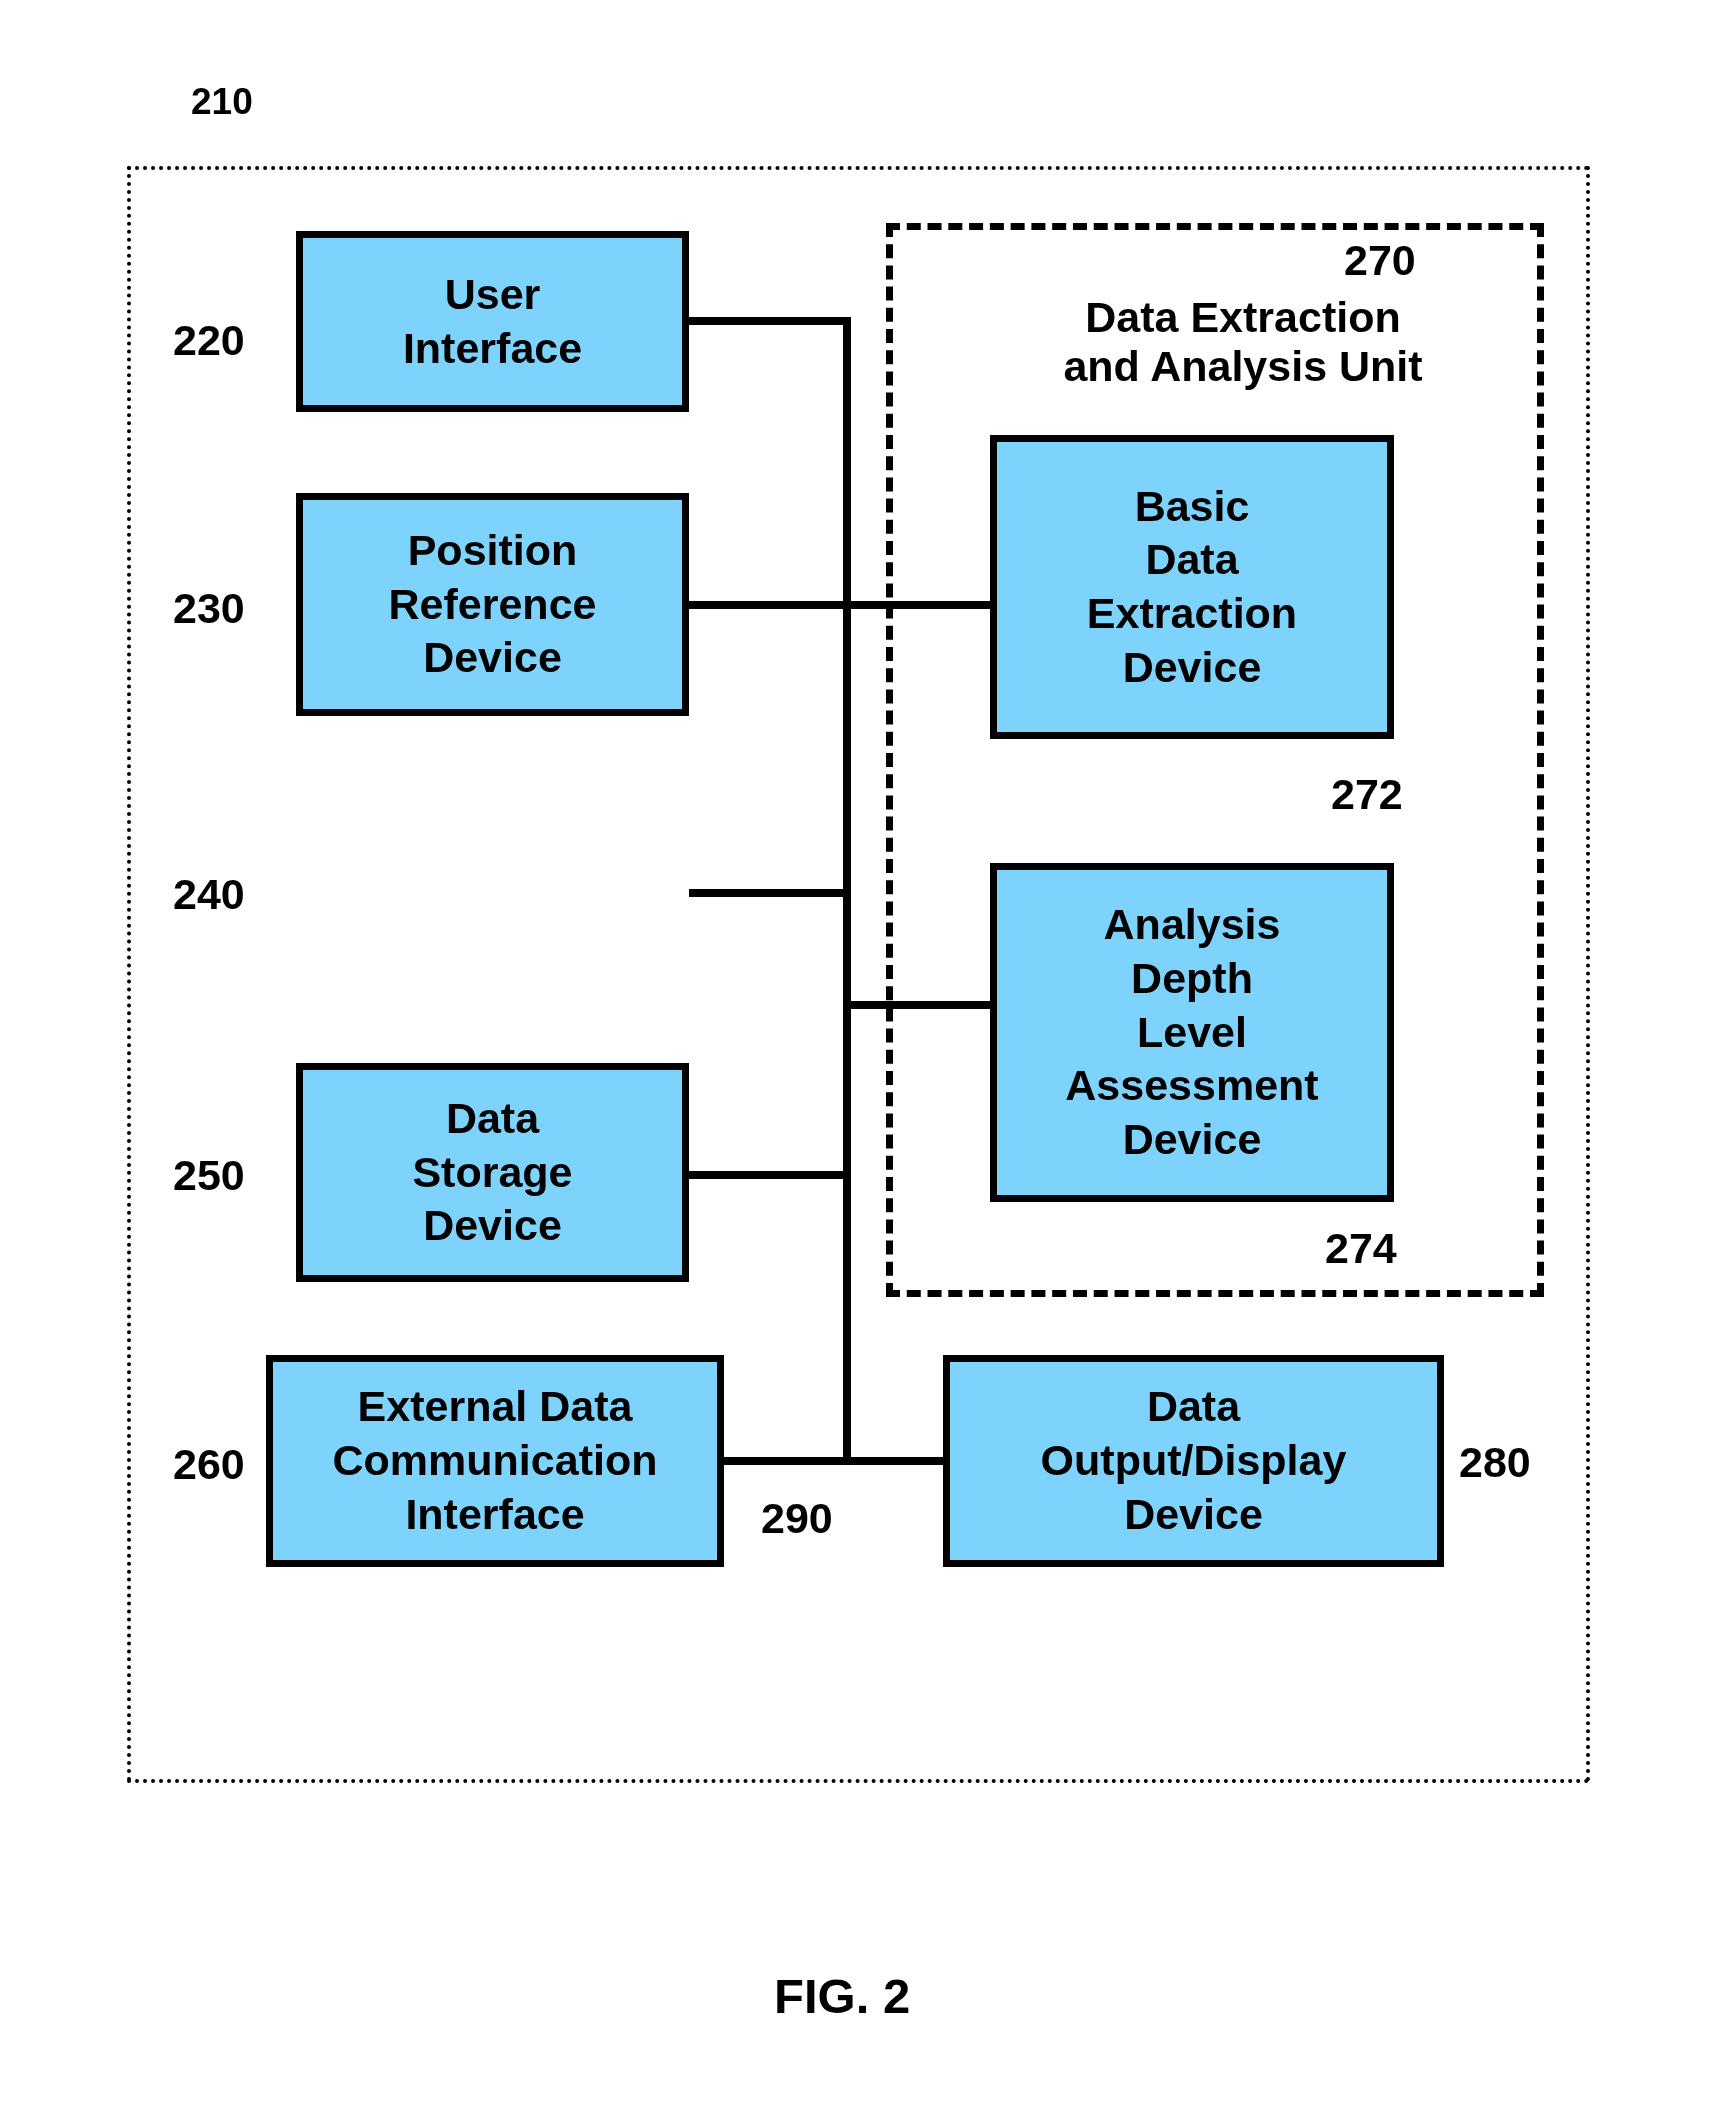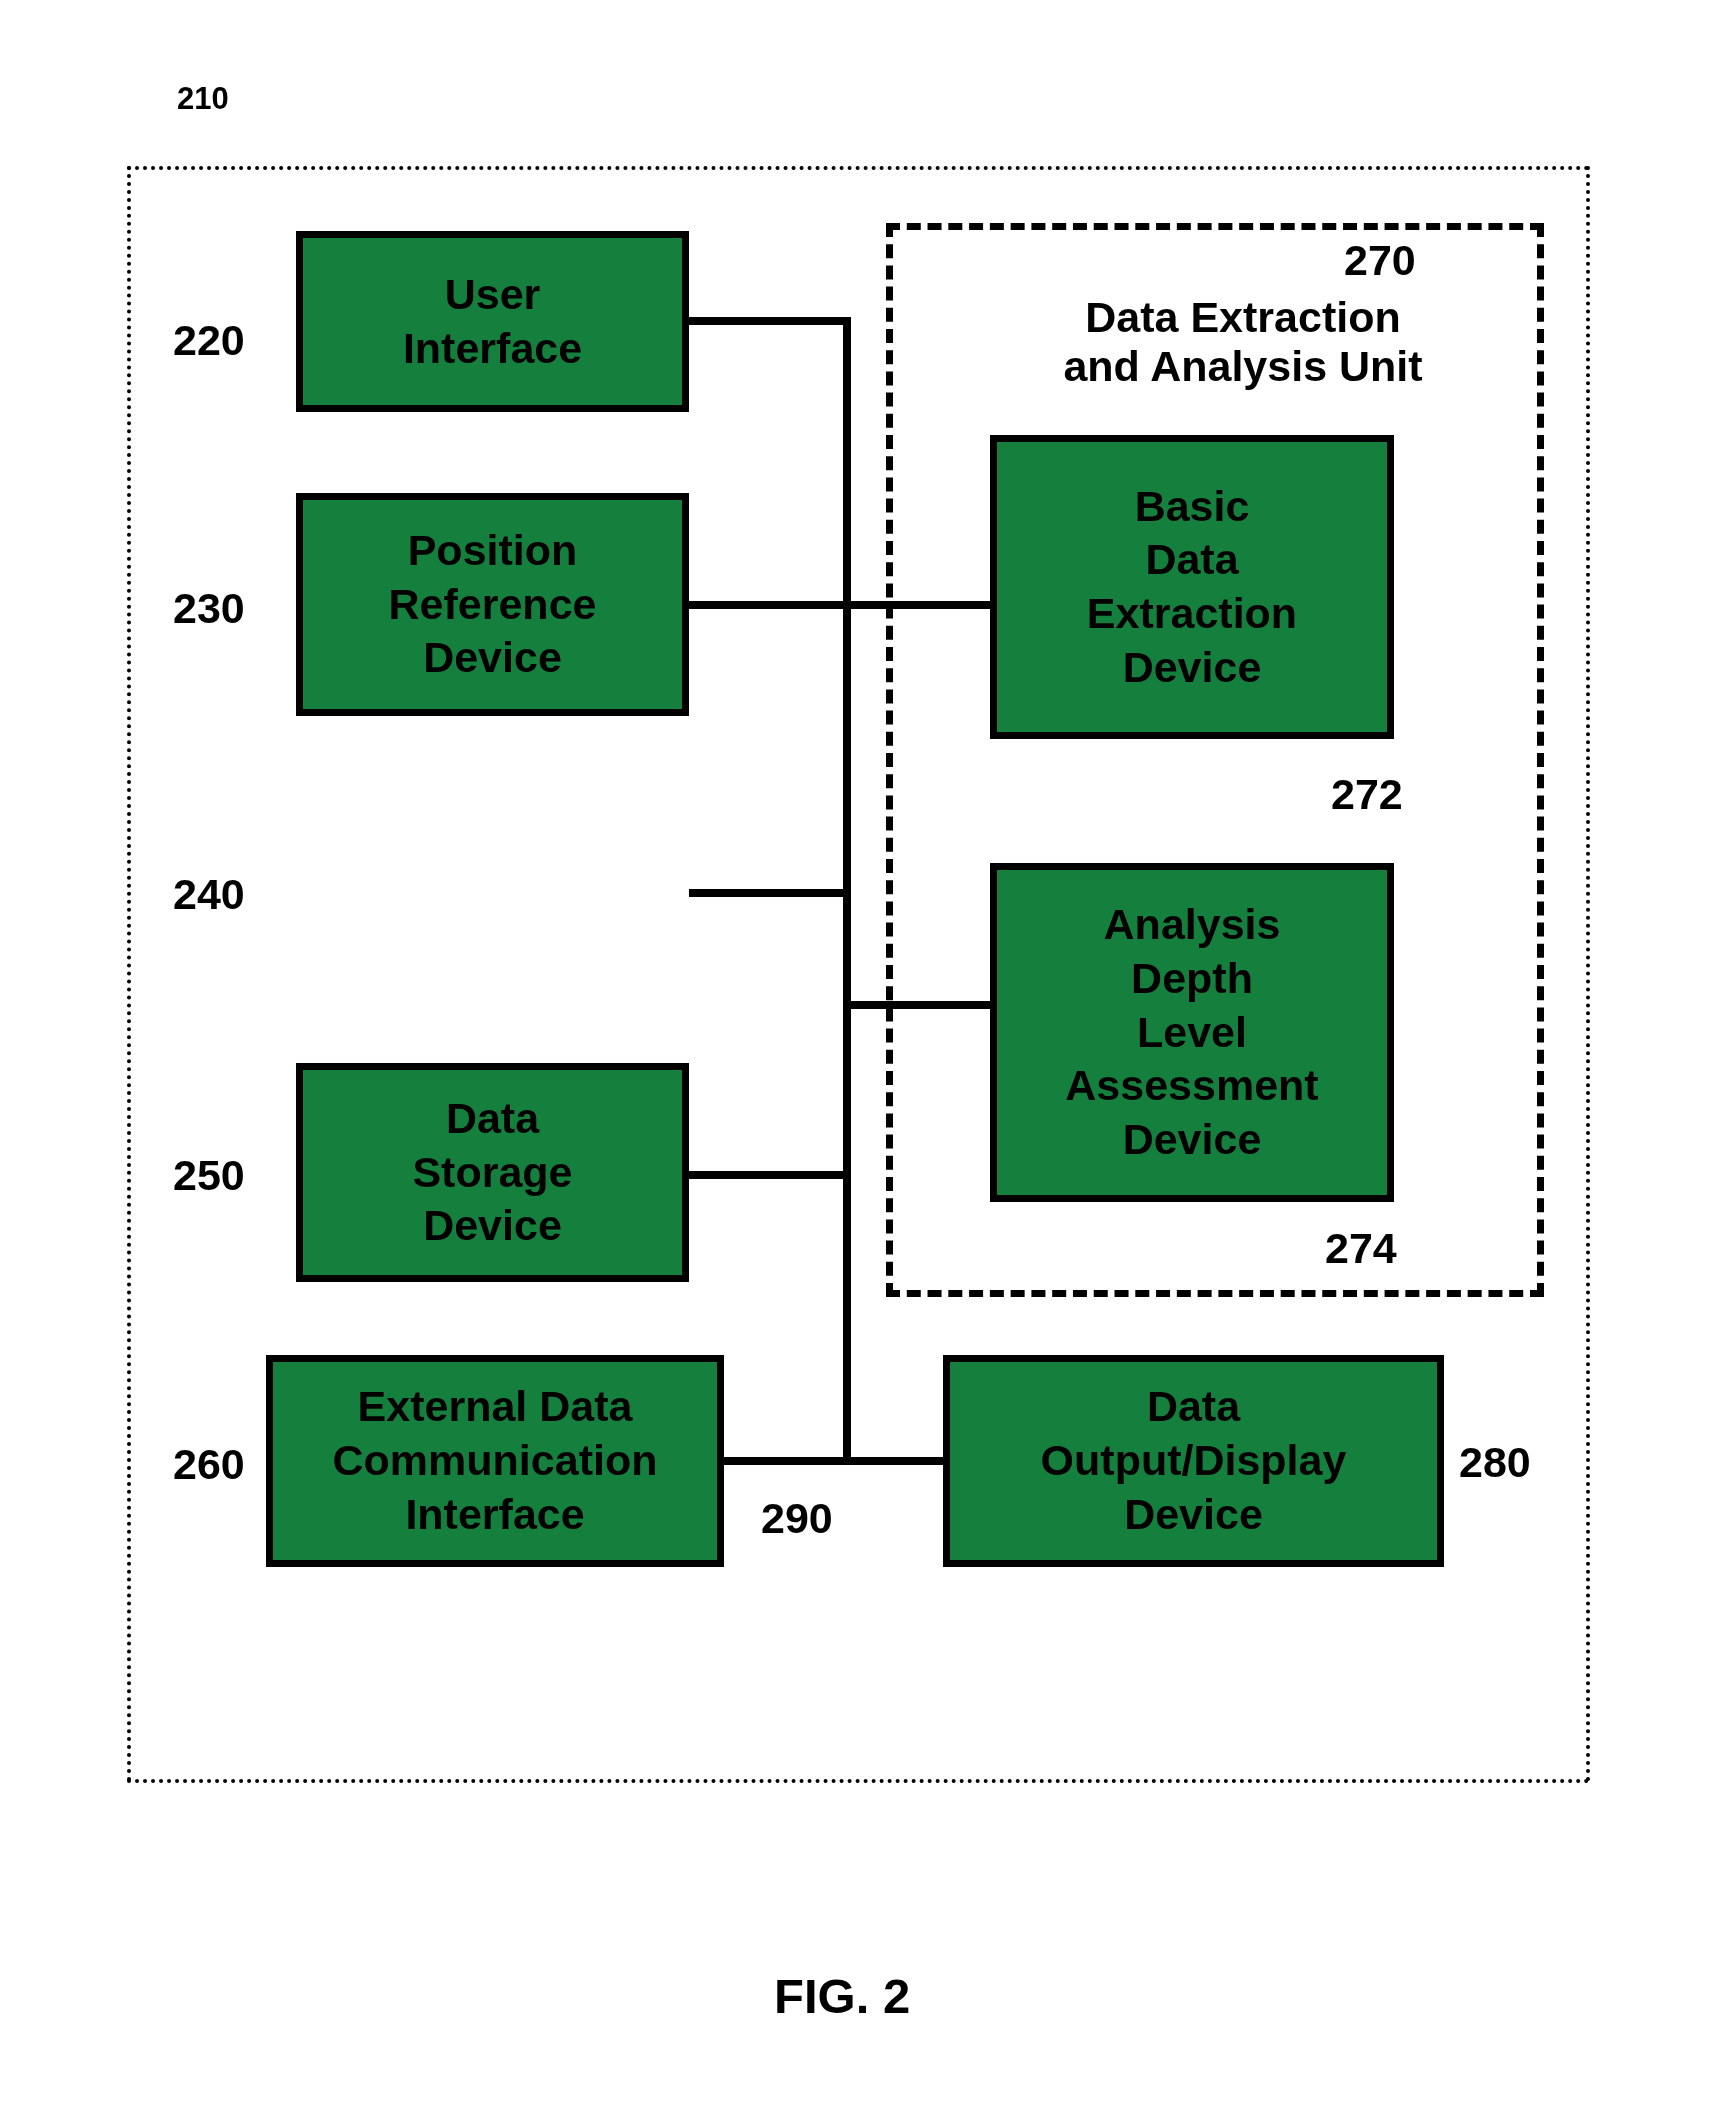--- a/index.html
+++ b/index.html
@@ -27,21 +27,21 @@
     position: absolute;
     font-weight: bold;
     color: #000;
     font-size: 42px;
     text-align: center;
     line-height: 1.15;
   }
   .box {
     position: absolute;
     border: 7.7px solid #000;
-    background: #15803d;
+    background: #7dd3fc;
     display: flex;
     align-items: center;
     justify-content: center;
     text-align: center;
     font-weight: bold;
     font-size: 43px;
     line-height: 1.25;
     padding: 7.7px 9.2px;
   }
   .dashed-group {
@@ -57,21 +57,21 @@
     position: absolute;
     height: 7.7px;
     background: #000;
   }
   .fig-caption {
     position: absolute;
     font-weight: bold;
     font-size: 49px;
     color: #000;
   }
-  .ref-210 { left: 177px; top: 81px; font-size: 31px; }
+  .ref-210 { left: 191px; top: 81px; font-size: 37px; }
   .ref-left { font-size: 43px; }
 </style>
 </head>
 <body>
 
 <div class="canvas">
 
   <div class="label ref-210">210</div>
 
   <div class="outer-frame"></div>

